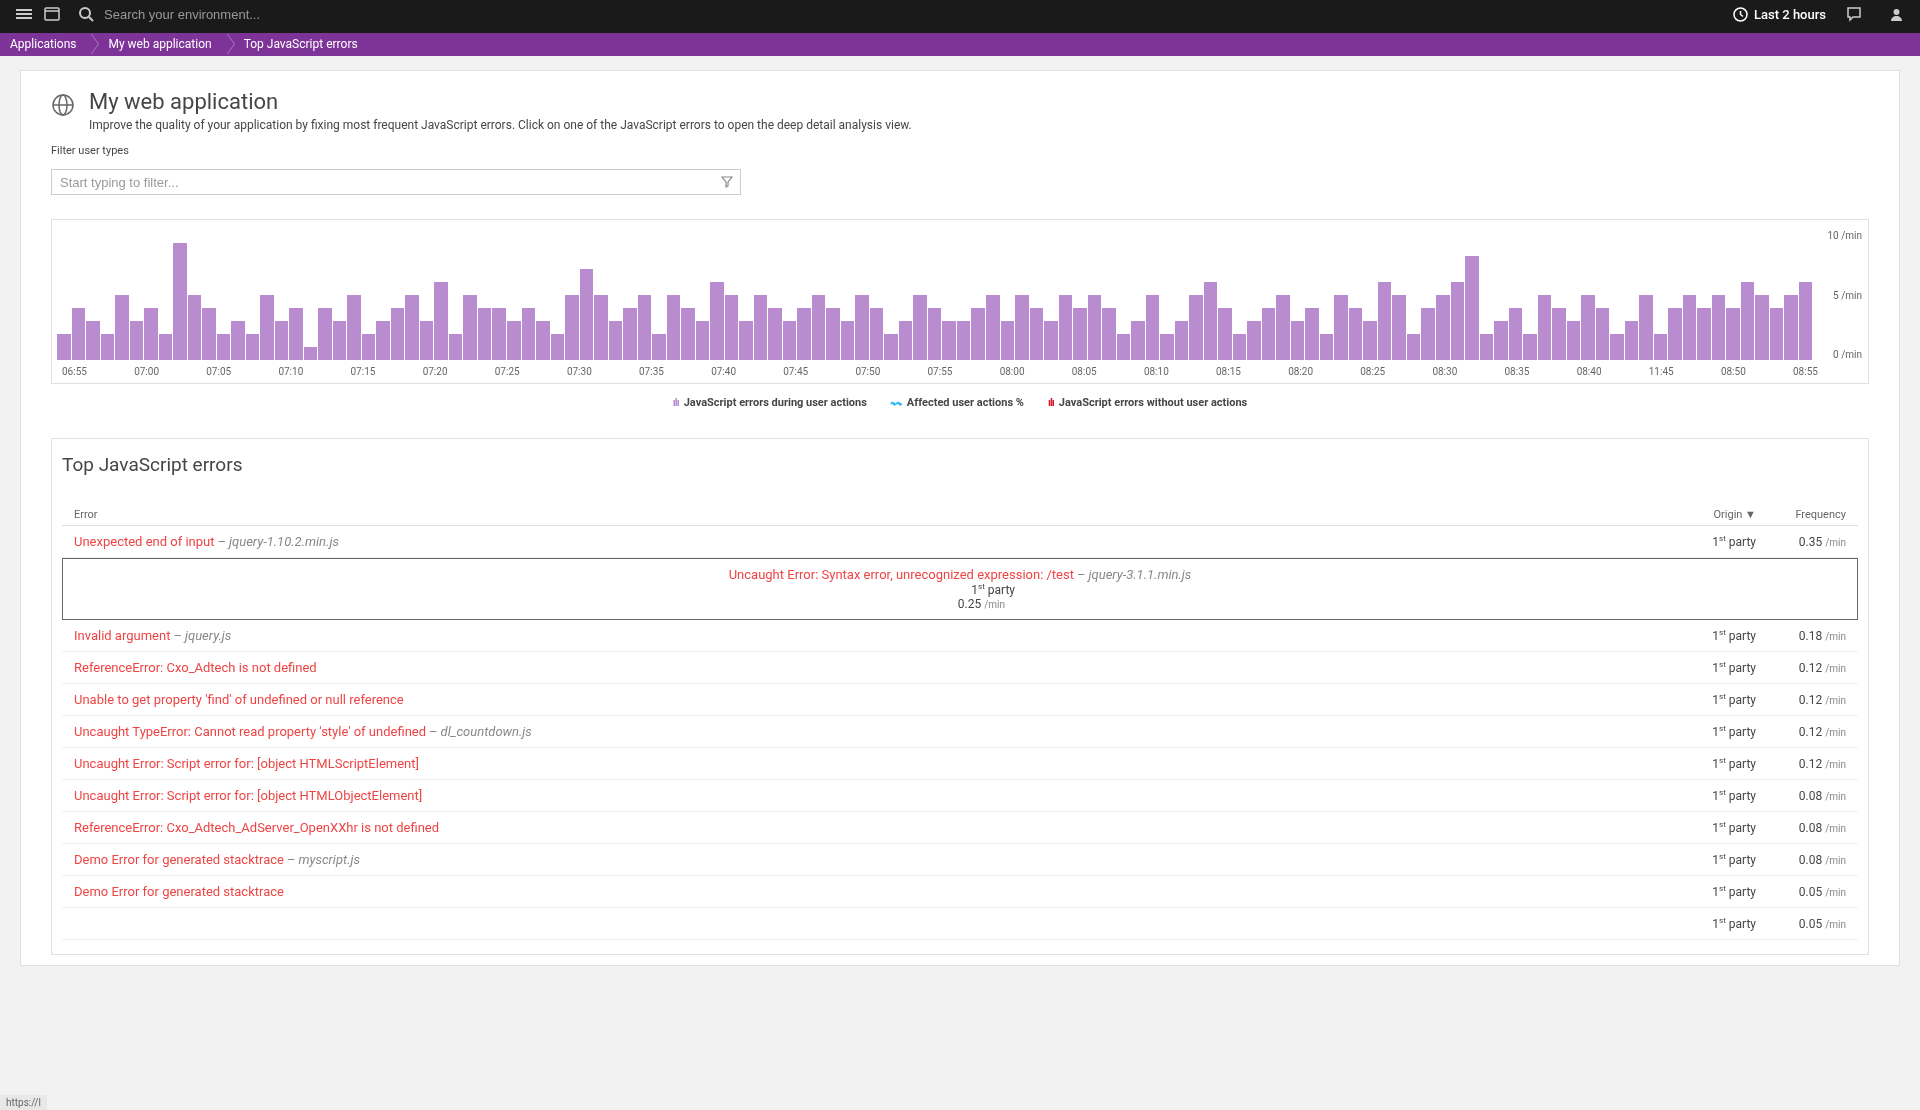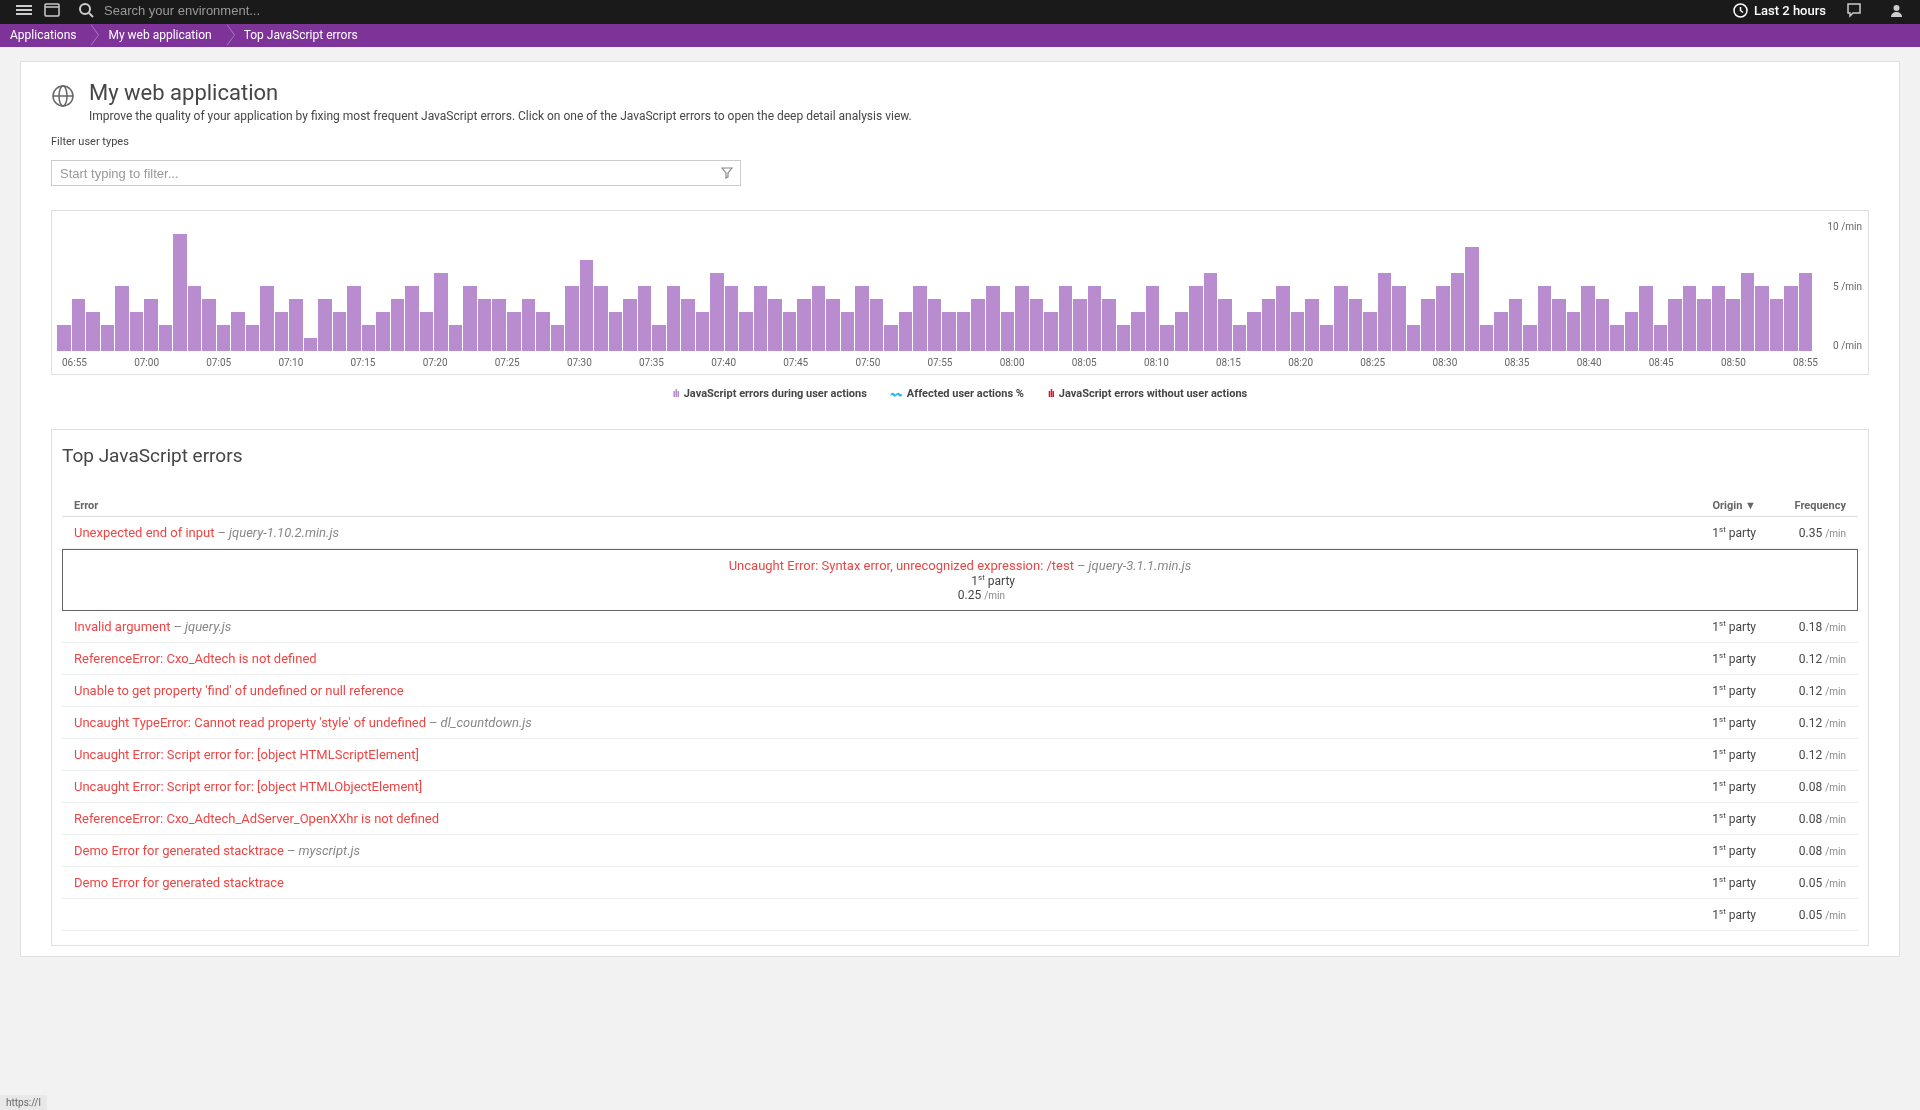--- a/index.html
+++ b/index.html
@@ -1,17 +1,17 @@
 <!DOCTYPE html>
 <html><head>
 <meta charset="utf-8">
 <style>
 * { margin: 0; padding: 0; box-sizing: border-box; }
 body { font-family: -apple-system, BlinkMacSystemFont, "Segoe UI", Roboto, Arial, sans-serif; background: #f2f2f2; color: #454646; font-size: 13px; }
-.topbar { background: #1a1a1a; height: 24px; display: flex; align-items: flex-end; padding: 0 10px; color: #ccc; }
+.topbar { background: #1a1a1a; height: 33px; display: flex; align-items: flex-start; padding: 0 10px; color: #ccc; }
 .topbar .icon-btn { width: 28px; height: 28px; display: flex; align-items: center; justify-content: center; cursor: pointer; color: #ccc; }
 .topbar .search-area { display: flex; align-items: center; flex: 1; margin-left: 6px; }
 .topbar input { background: transparent; border: none; outline: none; color: #ccc; font-size: 13px; width: 400px; margin-left: 4px; }
 .topbar input::placeholder { color: #999; }
 .topbar .right { display: flex; align-items: center; gap: 14px; }
 .topbar .time-label { font-size: 13px; color: #fff; font-weight: 500; }
 .breadcrumbs { background: #7e3399; height: 23px; display: flex; align-items: center; padding-left: 0; color: #fff; font-size: 12px; }
 .crumb { display: flex; align-items: center; position: relative; padding: 0 14px 0 18px; height: 100%; line-height: 23px; }
 .crumb::after { content: ""; position: absolute; right: -8px; top: 0; width: 0; height: 0; border-top: 11.5px solid transparent; border-bottom: 11.5px solid transparent; border-left: 8px solid #7e3399; z-index: 2; }
 .crumb::before { content: ""; position: absolute; right: -9px; top: 0; width: 0; height: 0; border-top: 11.5px solid transparent; border-bottom: 11.5px solid transparent; border-left: 8px solid rgba(255,255,255,0.35); z-index: 1; }
@@ -37,21 +37,21 @@
 .chart-x-axis { display: flex; font-size: 10px; color: #666; padding: 6px 50px 6px 10px; justify-content: space-between; }
 .chart-legend { display: flex; justify-content: center; gap: 24px; font-size: 11px; color: #454646; padding: 10px 0 8px 0; }
 .chart-legend span { display: inline-flex; align-items: center; gap: 5px; font-weight: bold; }
 .legend-icon-bars { color: #b98cd0; letter-spacing: -1px; font-weight: bold; }
 .legend-icon-line { color: #2ab6f4; }
 .legend-icon-bars-red { color: #dc172a; letter-spacing: -1px; font-weight: bold; }
 .errors-section { padding: 20px 30px 10px 30px; }
 .errors-panel { border: 1px solid #e0e0e0; padding: 14px 10px; }
 .errors-panel h2 { font-size: 19px; font-weight: 400; color: #454646; margin-bottom: 28px; }
 .errors-table { width: 100%; }
-.errors-head { display: flex; border-bottom: 1px solid #ddd; font-size: 11px; color: #666; padding: 4px 12px; font-weight: bold; }
+.errors-head { display: flex; border-bottom: 1px solid #ddd; font-size: 11px; color: #666; padding: 4px 12px; }
 .col-error { flex: 1; }
 .col-origin { width: 110px; text-align: right; }
 .col-freq { width: 90px; text-align: right; }
 .errors-body .row { display: flex; align-items: center; padding: 8px 12px; border-bottom: 1px solid #f0f0f0; font-size: 13px; }
 .errors-body .row.highlighted { border: 1px solid #666; flex-direction: column; }
 .errors-body .row .col-error a { color: #ef4444; text-decoration: none; }
 .errors-body .row .col-error .src { color: #888; font-style: italic; }
 .errors-body .row .col-error .sep { color: #888; margin: 0 3px; }
 .errors-body .row .col-origin { font-size: 12px; color: #454646; }
 .errors-body .row .col-origin sup { font-size: 8px; vertical-align: super; }
@@ -295,21 +295,21 @@
           <span>07:55</span>
           <span>08:00</span>
           <span>08:05</span>
           <span>08:10</span>
           <span>08:15</span>
           <span>08:20</span>
           <span>08:25</span>
           <span>08:30</span>
           <span>08:35</span>
           <span>08:40</span>
-          <span>08:45</span>
+          <span>11:45</span>
           <span>08:50</span>
           <span>08:55</span>
         </div>
     </div>
     <div class="chart-legend">
       <span>
           <span class="legend-icon-bars">ılı</span>
           <span>JavaScript errors during user actions</span>
         </span>
       <span>

